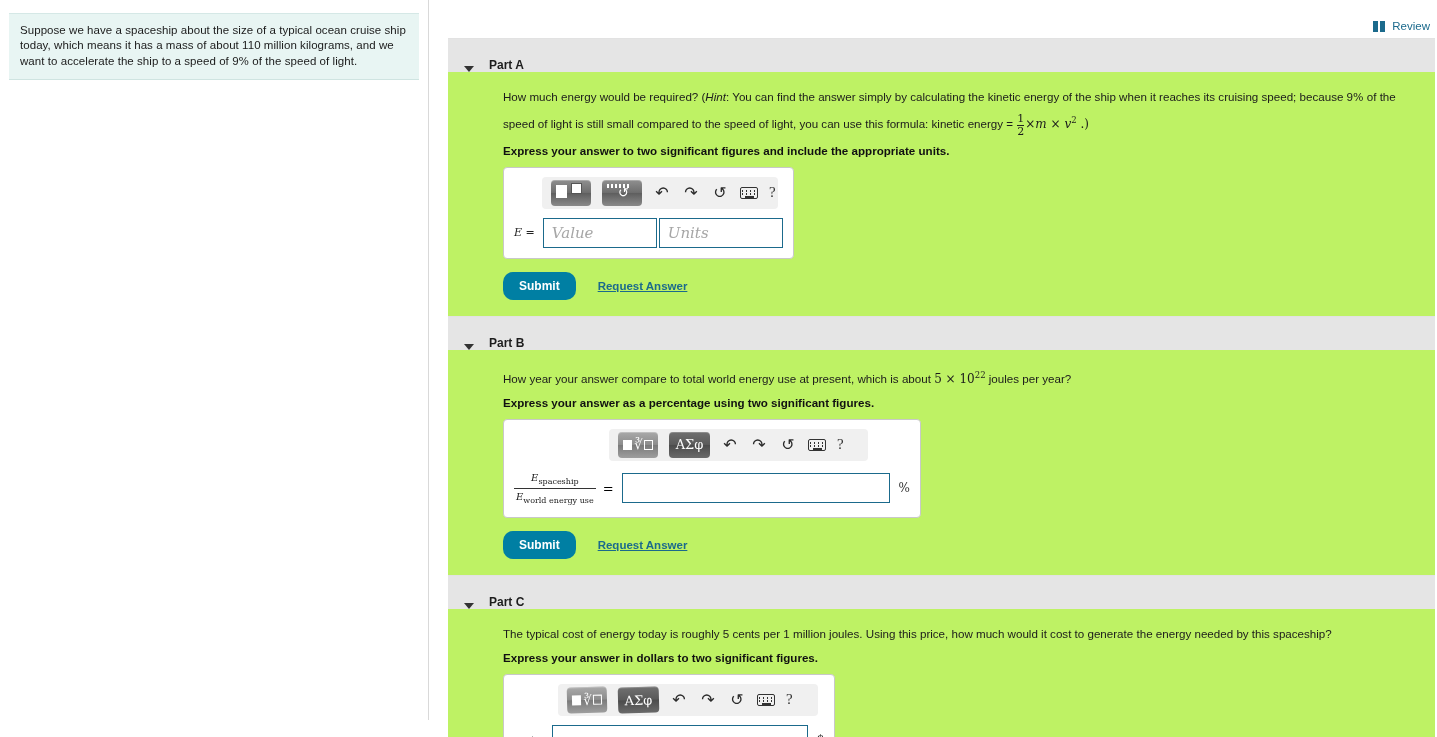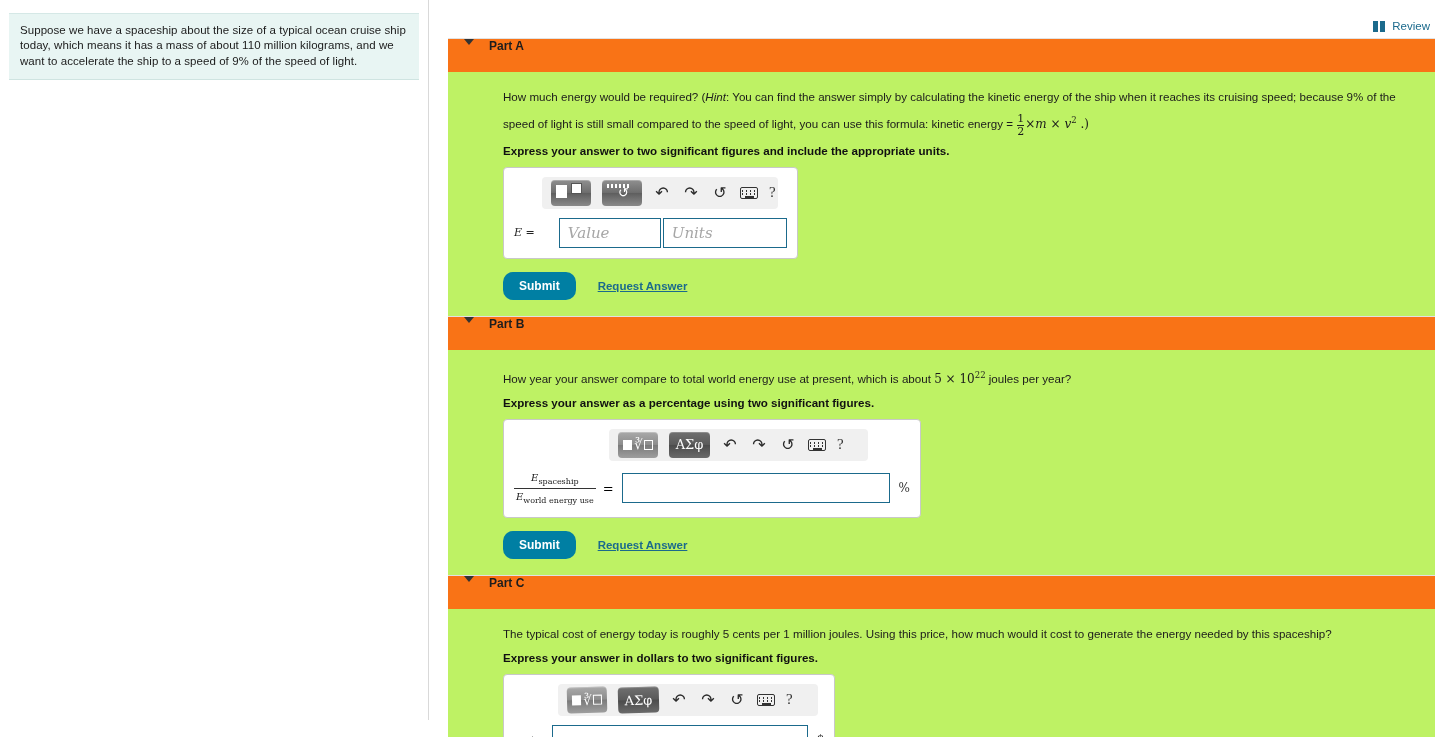--- a/index.html
+++ b/index.html
@@ -61,23 +61,23 @@
     width: 987px;
     margin-left: 18px;
   }
 
   
   .part {
     border-top: 1px solid #e2e2e2;
     border-bottom: 1px solid #e2e2e2;
   }
   .part-header {
-    background: #f97316;
+    background: #e5e5e5;
     height: 33px;
-    display: flex; align-items: flex-start;
+    display: flex; align-items: flex-end;
     padding-left: 16px;
     cursor: pointer;
   }
   .caret {
     width: 0; height: 0;
     border-left: 5px solid transparent;
     border-right: 5px solid transparent;
     border-top: 6px solid #333;
     margin-right: 15px;
   }
@@ -271,21 +271,21 @@
               <span class="tmpl-btn sq"></span>
               <span class="tmpl-btn sq2"></span>
               <span class="tb-icon">↶</span>
               <span class="tb-icon">↷</span>
               <span class="tb-icon">↺</span>
               <span class="kbd-icon"></span>
               <span class="help-icon">?</span>
             </div>
             <div class="input-row">
               <span class="eq-label"><i>E</i><span> =</span></span>
-              <input class="txt-input" style="width: 102px; margin-left: 16px;" placeholder="Value">
+              <input class="txt-input" style="width: 114px;" placeholder="Value">
               <input class="txt-input" style="width: 124px; margin-left: 2px;" placeholder="Units">
             </div>
           </div>
 
           <div class="actions">
             <button class="btn-submit">Submit</button>
             <span class="link-request">Request Answer</span>
           </div>
         </div>
       </div>

